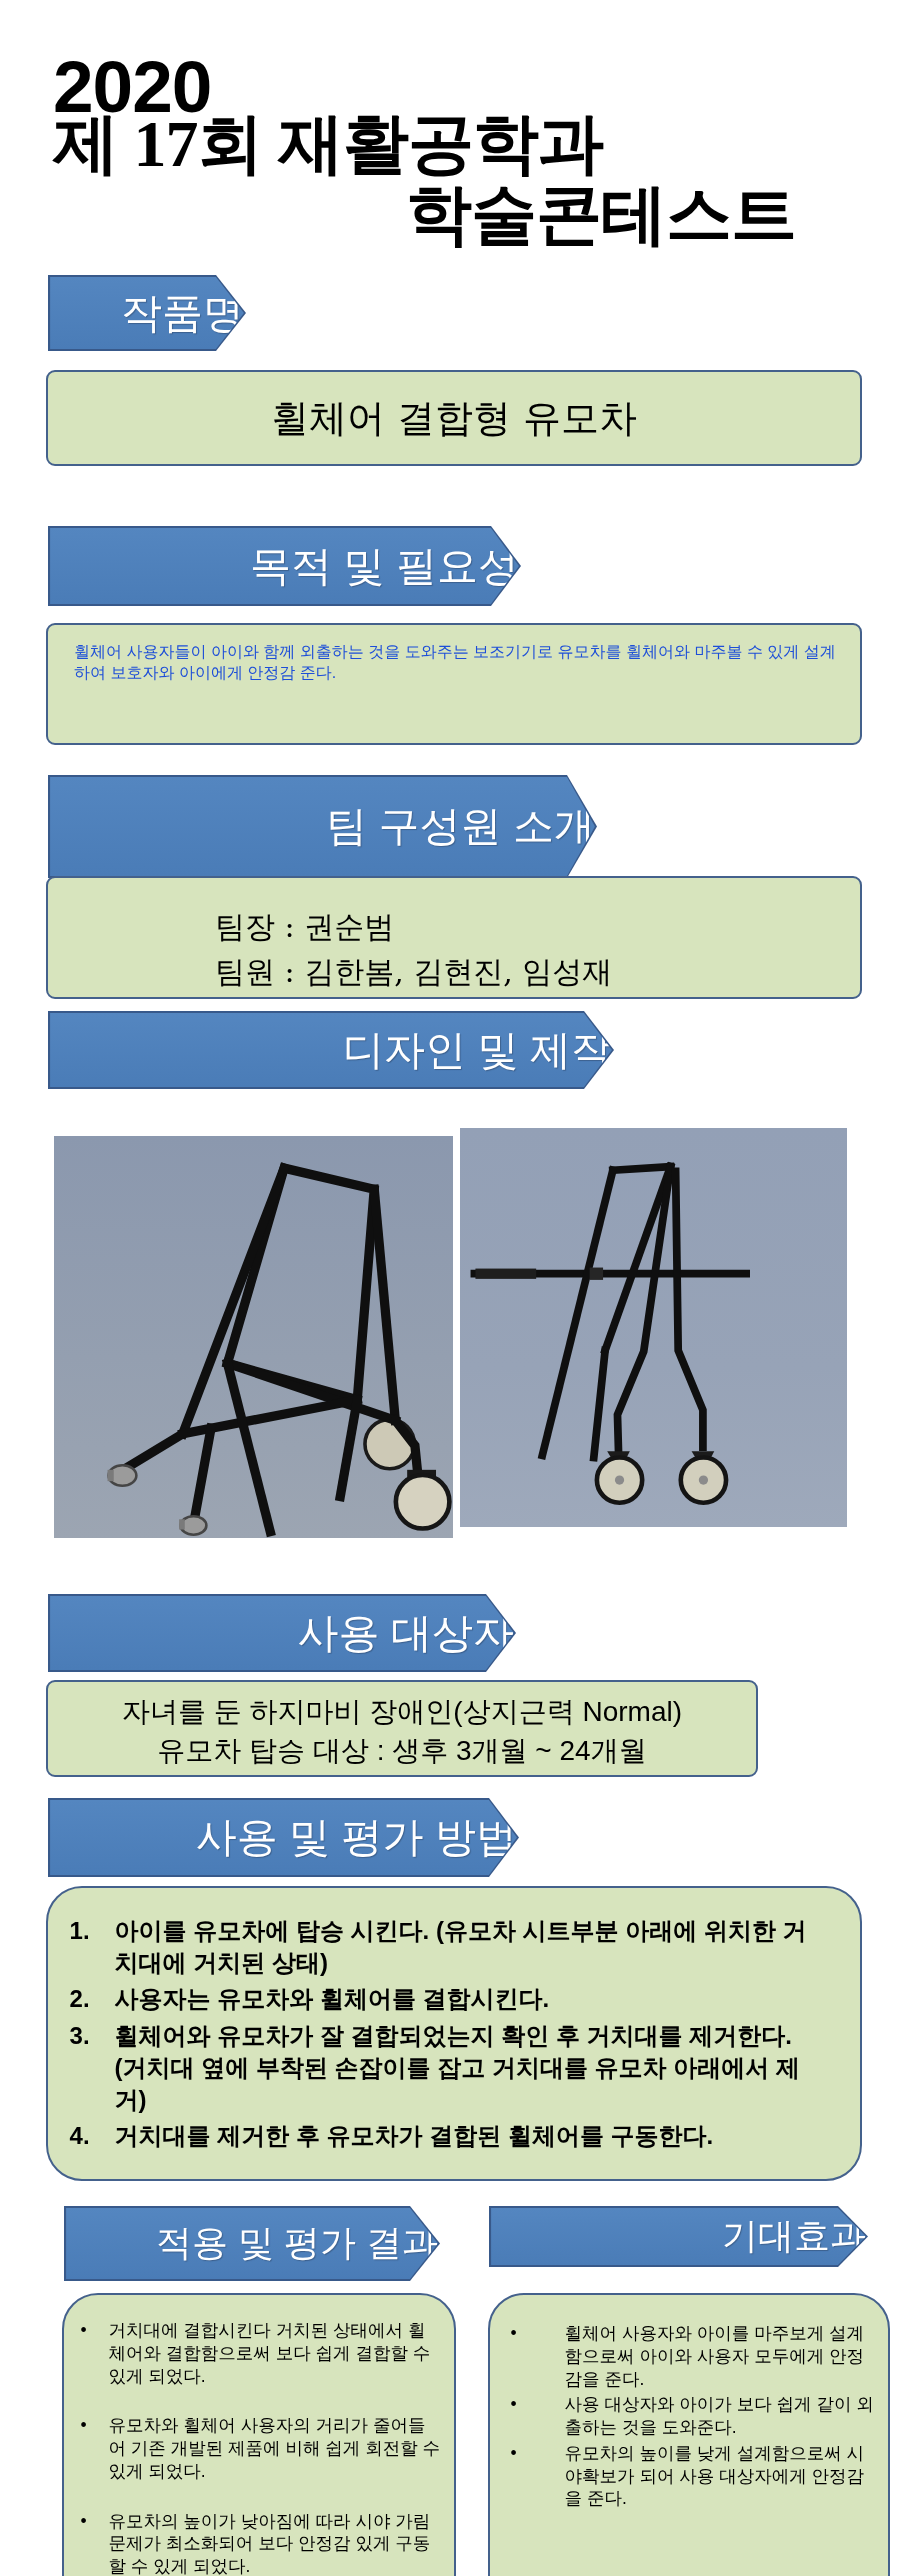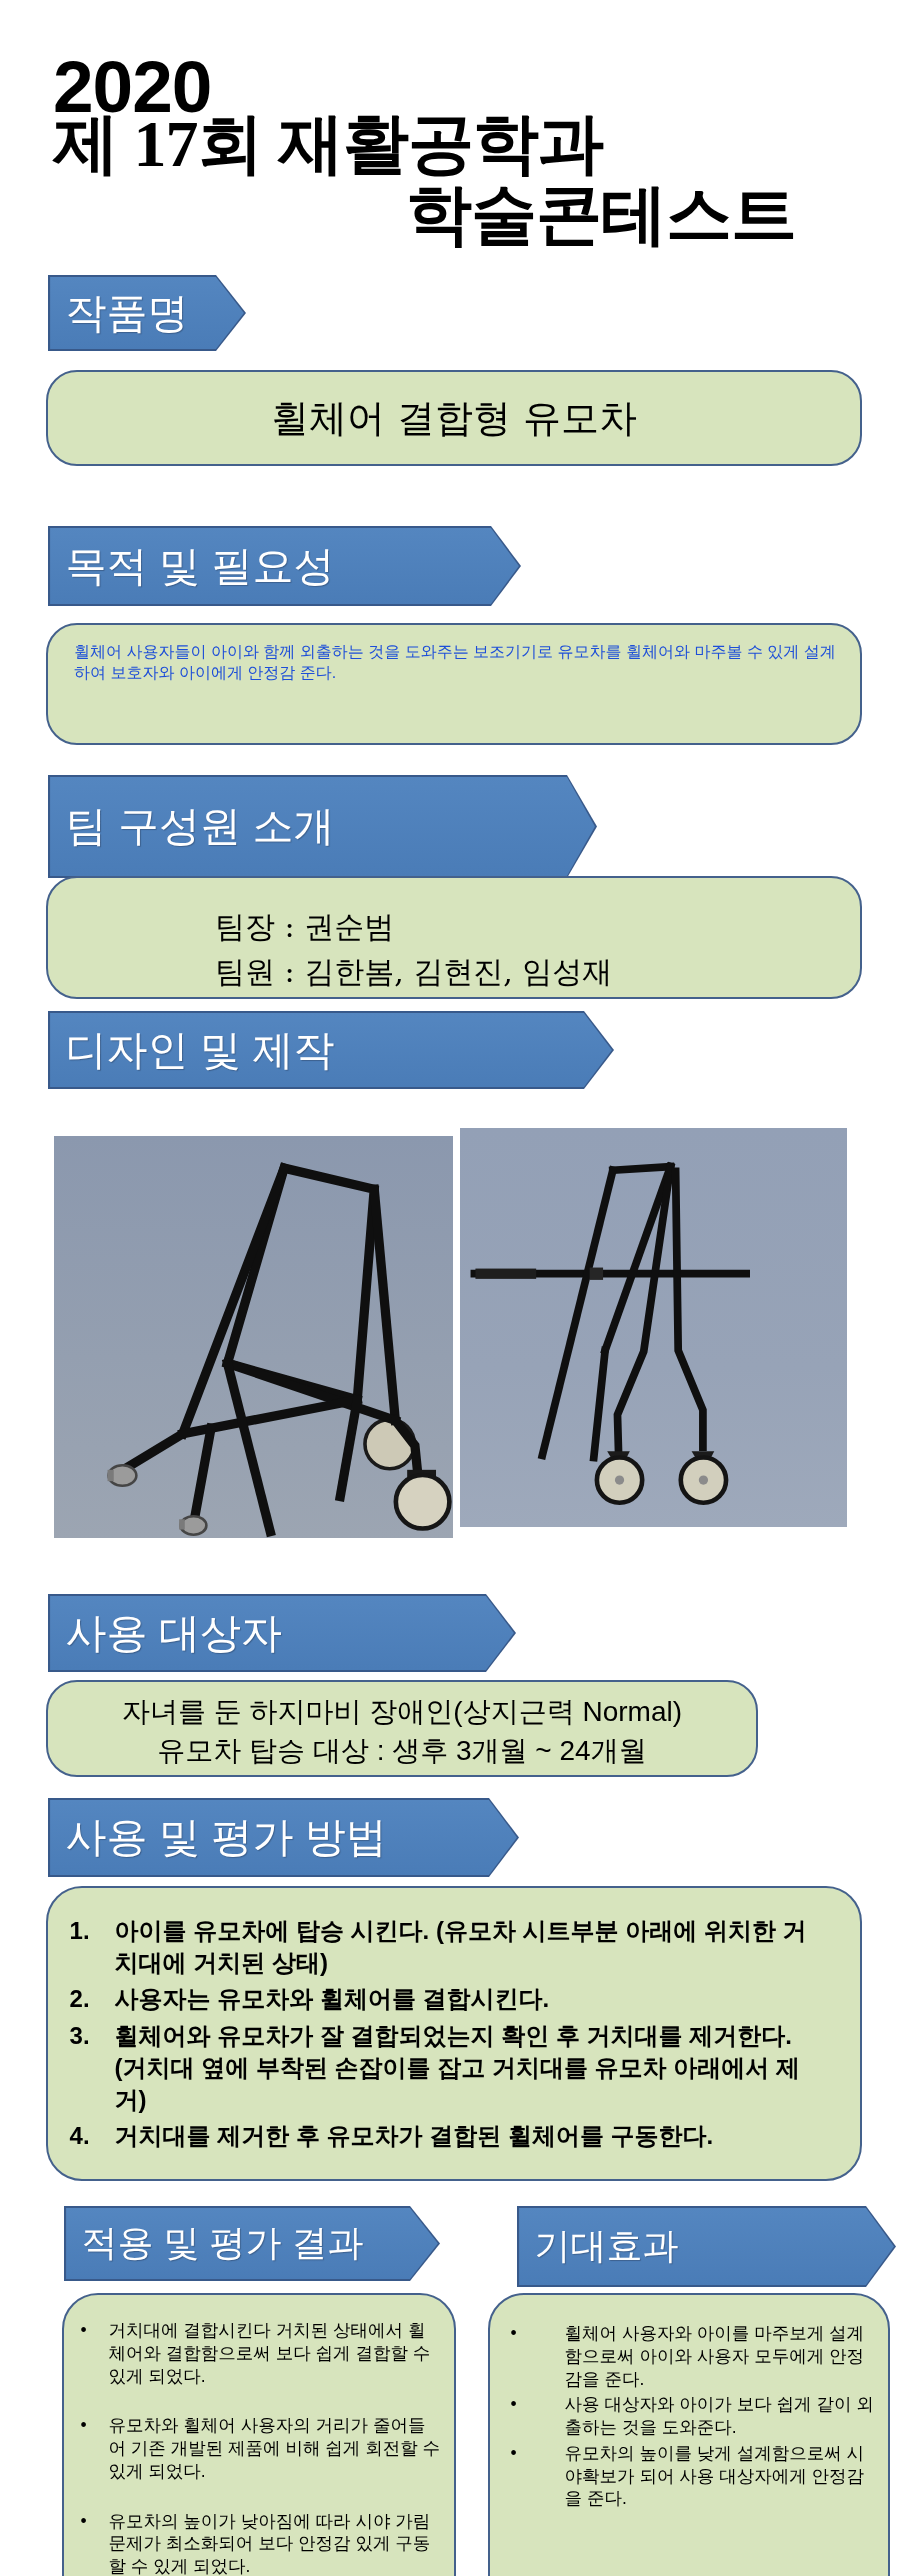--- a/index.html
+++ b/index.html
@@ -11,27 +11,27 @@
   .t1{left:53px;top:50px;font-size:73px;}
   .t2{left:53px;top:111px;font-size:66px;font-family:Liberation Serif, serif;}
   .t3{left:397px;top:181px;font-size:66px;margin-left:9px;}
 
   
   .banner{position:absolute;background:#38598a;
     clip-path:polygon(0 0, calc(100% - 30px) 0, 100% 50%, calc(100% - 30px) 100%, 0 100%);}
   .banner-fill{position:absolute;left:2.1px;top:2.1px;right:2.1px;bottom:2.1px;
     background:linear-gradient(180deg,#5486c0 0%,#4a7cb7 100%);
     clip-path:polygon(0 0, calc(100% - 28px) 0, 100% 50%, calc(100% - 28px) 100%, 0 100%);
-    display:flex;align-items:center;}
+    display:flex;align-items:center;justify-content:flex-end;}
   .banner-label{color:#ffffff;font-size:41px;font-weight:500;padding-left:15.5px;white-space:nowrap;
     text-shadow:1px 1px 1px rgba(40,60,90,.45);}
   .banner-sm .banner-label{font-size:36px;}
 
   
-  .gbox{position:absolute;background:#d7e4bd;border:2.1px solid #44618c;border-radius:31px;box-sizing:border-box;}
+  .gbox{position:absolute;background:#d7e4bd;border:2.1px solid #44618c;border-radius:9px;box-sizing:border-box;}
   .gbox-big{border-radius:36px;}
 
   .serif{font-family:"DejaVu Serif","Liberation Serif",serif;}
 
   .workname-text{display:flex;align-items:center;justify-content:center;height:100%;
     font-size:38px;color:#000;}
   .purpose-text{padding:15.5px 24px 0 26px;font-size:16px;font-weight:500;line-height:1.32;color:#1d4ed8;}
   .team-text{padding:26px 0 0 167px;font-size:30px;line-height:1.5;color:#000;}
   .target-text{padding-top:11.3px;text-align:center;font-size:28px;font-weight:500;line-height:1.38;color:#000;}
 
@@ -201,21 +201,21 @@
         <span class="b-dot">•</span>
         <span class="b-text">유모차와 휠체어 사용자의 거리가 줄어들어 기존 개발된 제품에 비해 쉽게 회전할 수 있게 되었다.</span>
       </div>
       <div class="b-item">
         <span class="b-dot">•</span>
         <span class="b-text">유모차의 높이가 낮아짐에 따라 시야 가림 문제가 최소화되어 보다 안정감 있게 구동할 수 있게 되었다.</span>
       </div>
     </div>
   </div>
 
-  <div class="banner banner-sm" style="left:517px;top:2206px;width:379px;height:81px">
+  <div class="banner banner-sm" style="left:489px;top:2206px;width:379px;height:61px">
     <div class="banner-fill">
       <span class="banner-label">기대효과</span>
     </div>
   </div>
   <div class="gbox gbox-big gr" style="left:488px;top:2293px;width:402px;height:337px">
     <div class="b-list">
       <div class="b-item">
         <span class="b-dot">•</span>
         <span class="b-text">휠체어 사용자와 아이를 마주보게 설계함으로써 아이와 사용자 모두에게 안정감을 준다.</span>
       </div>

